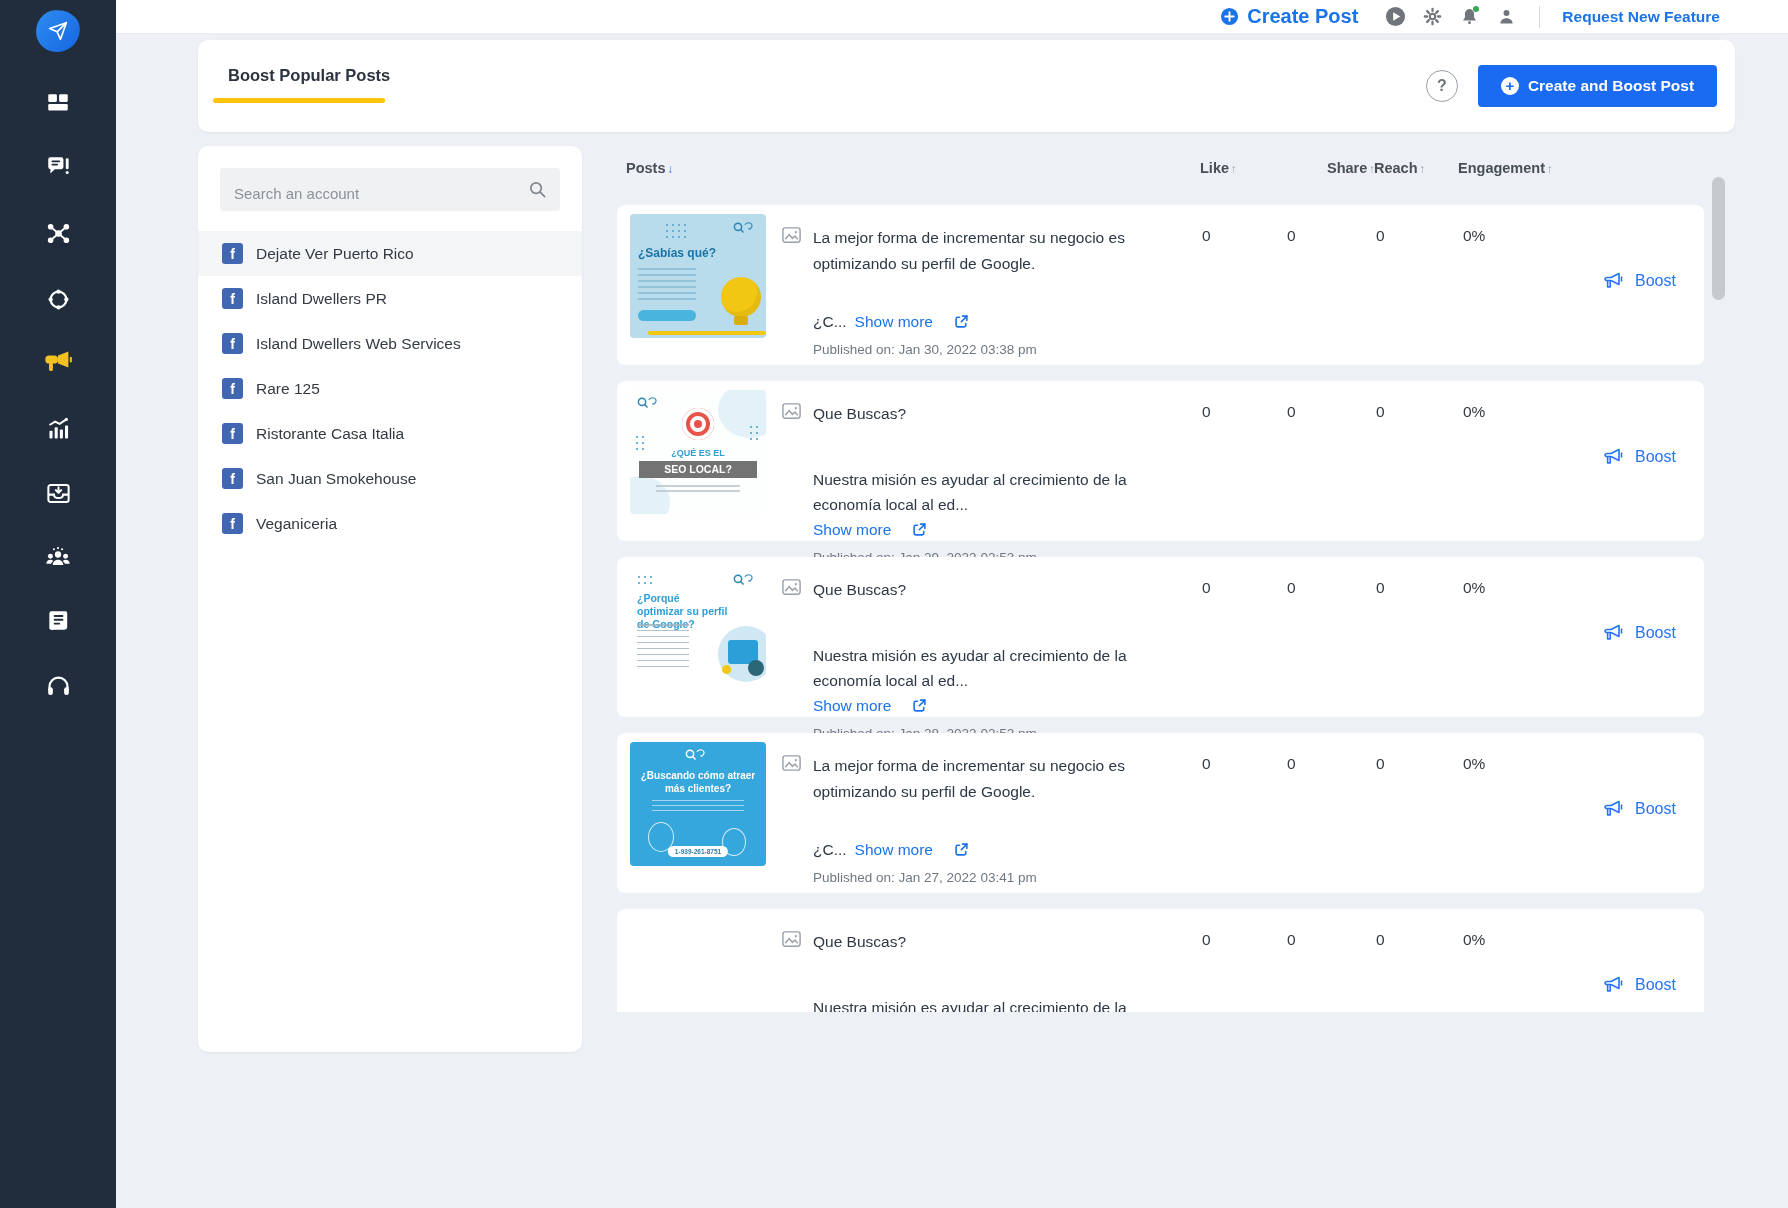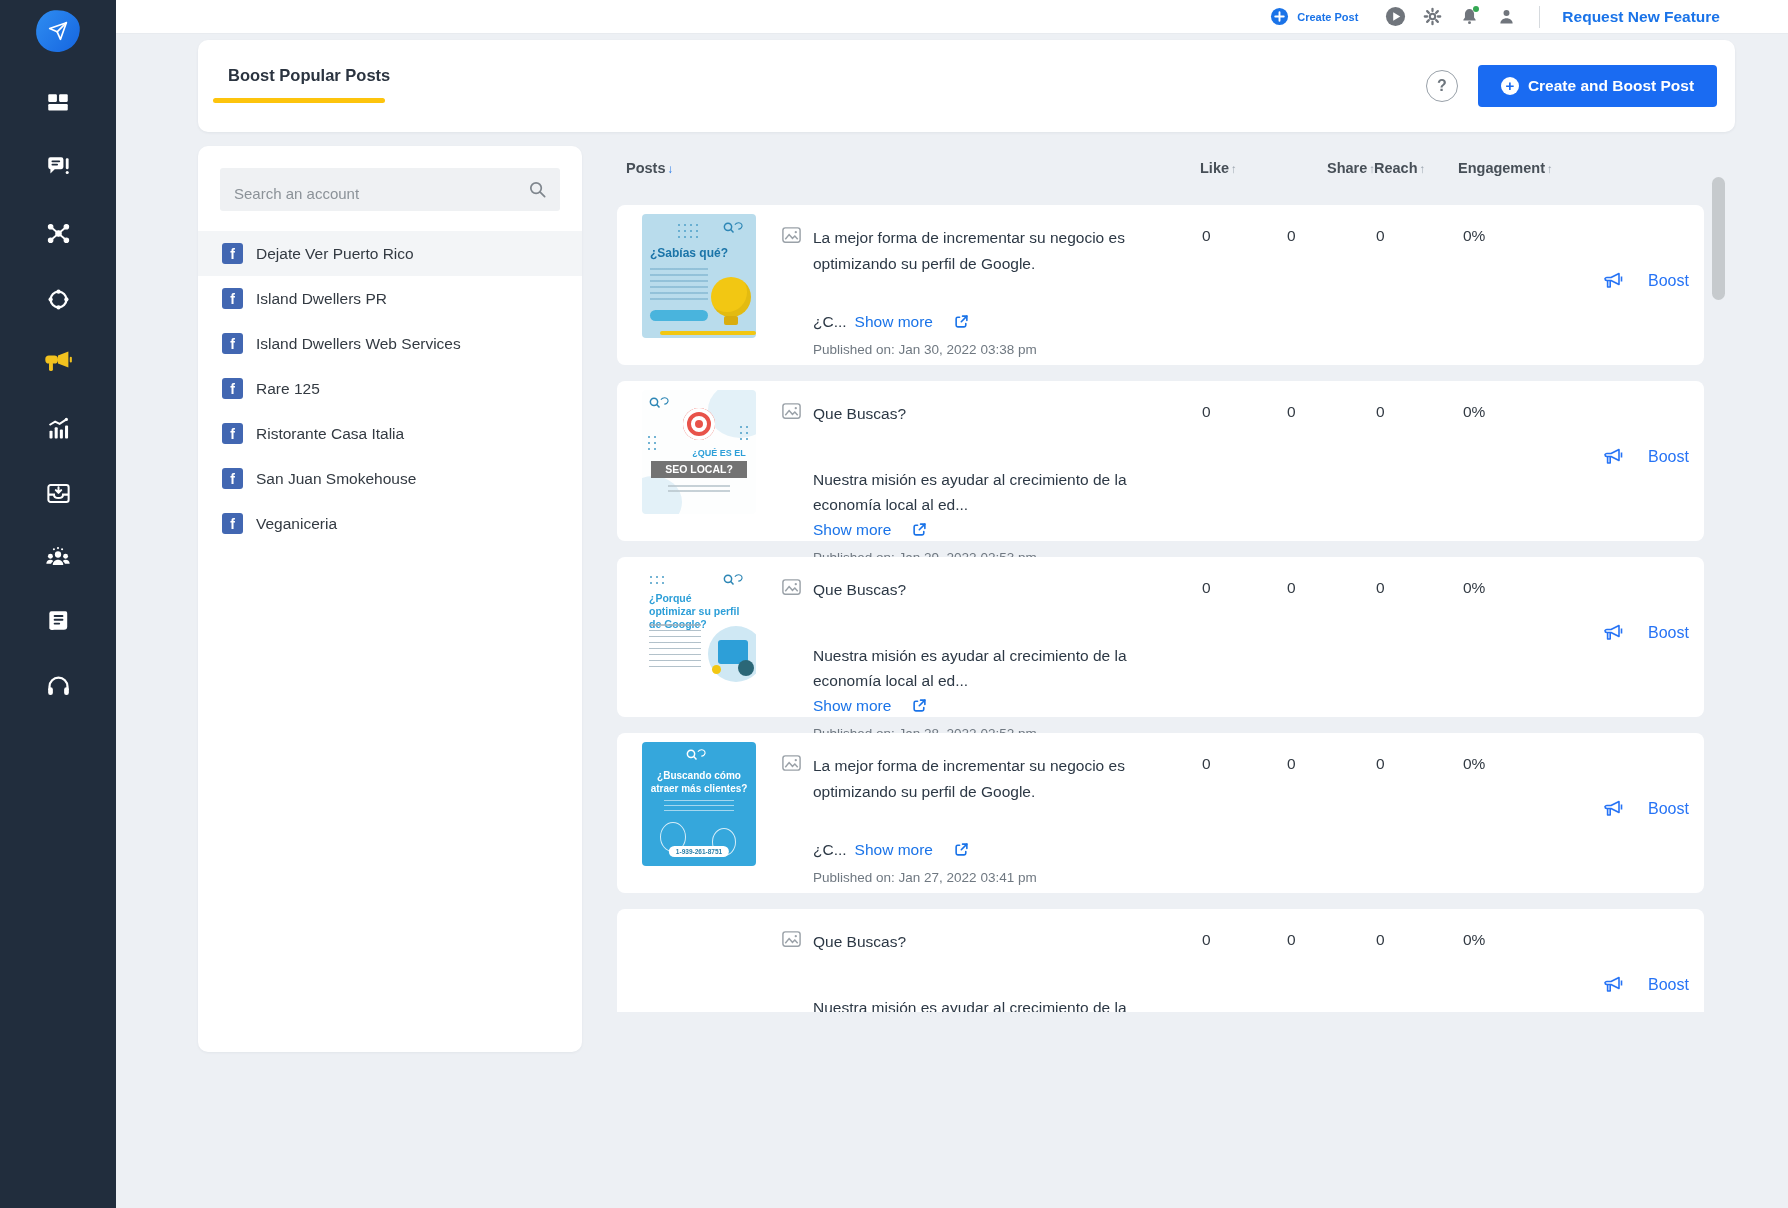--- a/index.html
+++ b/index.html
@@ -9,21 +9,21 @@
   a { text-decoration:none; cursor:pointer; }
 
   
   .sidebar { position:absolute; left:0; top:0; width:116px; height:1208px; background:#212d3d; z-index:5; }
   .side-item { position:absolute; left:50%; transform:translateX(-50%); width:34px; height:34px; display:flex; align-items:center; justify-content:center; cursor:pointer; }
   .logo-blob { position:absolute; left:50%; transform:translateX(-50%) rotate(-6deg); top:10px; width:44px; height:42px; background:linear-gradient(135deg,#2f8df1,#1565e0); border-radius:46% 54% 52% 48% / 52% 46% 54% 48%; display:flex; align-items:center; justify-content:center; }
   .logo-blob svg { transform:rotate(6deg); }
 
   
   .topbar { position:absolute; left:116px; right:0; top:0; height:34px; background:#fff; border-bottom:1px solid #e8ebef; display:flex; align-items:center; justify-content:flex-end; padding-right:68px; z-index:4; }
-  .tb-create { display:flex; align-items:center; gap:8px; color:#1a73e8; font-size:11px; font-weight:700; margin-right:26px; }
+  .tb-create { display:flex; align-items:center; gap:8px; color:#1a73e8; font-size:20px; font-weight:700; margin-right:26px; }
   .tb-icons { display:flex; align-items:center; gap:15px; }
   .tb-icon { width:22px; height:22px; display:flex; align-items:center; justify-content:center; position:relative; cursor:pointer; }
   .tb-divider { width:1px; height:22px; background:#d6dade; margin:0 22px; }
   .tb-request { color:#1a73e8; font-size:15.5px; font-weight:700; }
   .bell-dot { position:absolute; right:1px; top:0; width:6px; height:6px; border-radius:50%; background:#34a853; }
 
   
   .header-card { position:absolute; left:198px; top:40px; width:1537px; height:92px; background:#fff; border-radius:10px; box-shadow:0 1px 3px rgba(20,30,50,.06); z-index:3; }
   .tab-label { position:absolute; left:30px; top:26px; font-size:16.5px; font-weight:700; color:#2b3440; cursor:pointer; }
   .tab-underline { position:absolute; left:15px; top:58px; width:172px; height:5px; border-radius:3px; background:#fdc40d; }
@@ -44,31 +44,31 @@
   .account-name { font-size:15.5px; color:#333a42; }
 
   
   .table-area { position:absolute; left:617px; top:146px; width:1100px; height:866px; overflow:hidden; z-index:2; }
   .th { position:absolute; top:14px; font-size:14.5px; font-weight:700; color:#474f57; }
   .th .arrow { font-size:11.5px; color:#9aa3ad; margin-left:2px; }
   .th-posts { left:9px; } .th-posts .arrow { color:#1a73e8; }
   .th-like { left:583px; } .th-share { left:668px;margin-left:42px; } .th-reach { left:757px; } .th-eng { left:841px; }
   .rows { position:absolute; left:0; top:59px; width:1087px; }
   .post-row { position:relative; width:1087px; height:160px; background:#fff; border-radius:8px; margin-bottom:16px; }
-  .thumb { position:absolute; left:25px; top:9px; width:114px; height:124px; border-radius:4px; overflow:hidden;padding-left:20px; }
+  .thumb { position:absolute; left:13px; top:9px; width:136px; height:124px; border-radius:4px; overflow:hidden; }
   .type-icon { position:absolute; left:164px; top:20px; }
   .post-text { position:absolute; left:196px; top:20px; width:348px; }
   .title { font-size:15.5px; line-height:26px; color:#2c3845; min-height:54px; }
   .excerpt { margin-top:12px; font-size:15.5px; line-height:25px; color:#2c3845; display:flex; align-items:center; flex-wrap:wrap; gap:0 8px; }
   .row--teaser .excerpt { margin-top:30px; }
   .show-more { color:#1a73e8; font-weight:500; display:inline-flex; align-items:center; gap:21px; }
   .published { margin-top:8px; font-size:13.5px; color:#6f7881; }
   .stat { position:absolute; top:22px; font-size:15.5px; color:#333b44; }
   .st-like { left:585px; } .st-share { left:670px; } .st-reach { left:759px; } .st-eng { left:846px; }
-  .boost { position:absolute; left:985px; top:66px; display:flex; align-items:center; gap:22px; color:#2673f5; font-size:16px; font-weight:500; }
+  .boost { position:absolute; left:985px; top:66px; display:flex; align-items:center; gap:9px; color:#2673f5; font-size:16px; font-weight:500; }
 
   .scroll-thumb { position:absolute; left:1712px; top:177px; width:13px; height:123px; border-radius:7px; background:#c6cacd; z-index:3; cursor:pointer; }
 
   
   .mini-logo { position:absolute; width:32px; height:16px; }
   .ml-tr { right:4px; top:6px; color:#2d86b5; }
   .ml-tl { left:4px; top:5px; color:#2d86b5; }
   .ml-ct { left:50%; top:5px; transform:translateX(-50%); color:#fff; }
   .dots { position:absolute; background:radial-gradient(#5ba7cc 1.1px, transparent 1.3px) 0 0/6px 6px; opacity:.85; }
 

